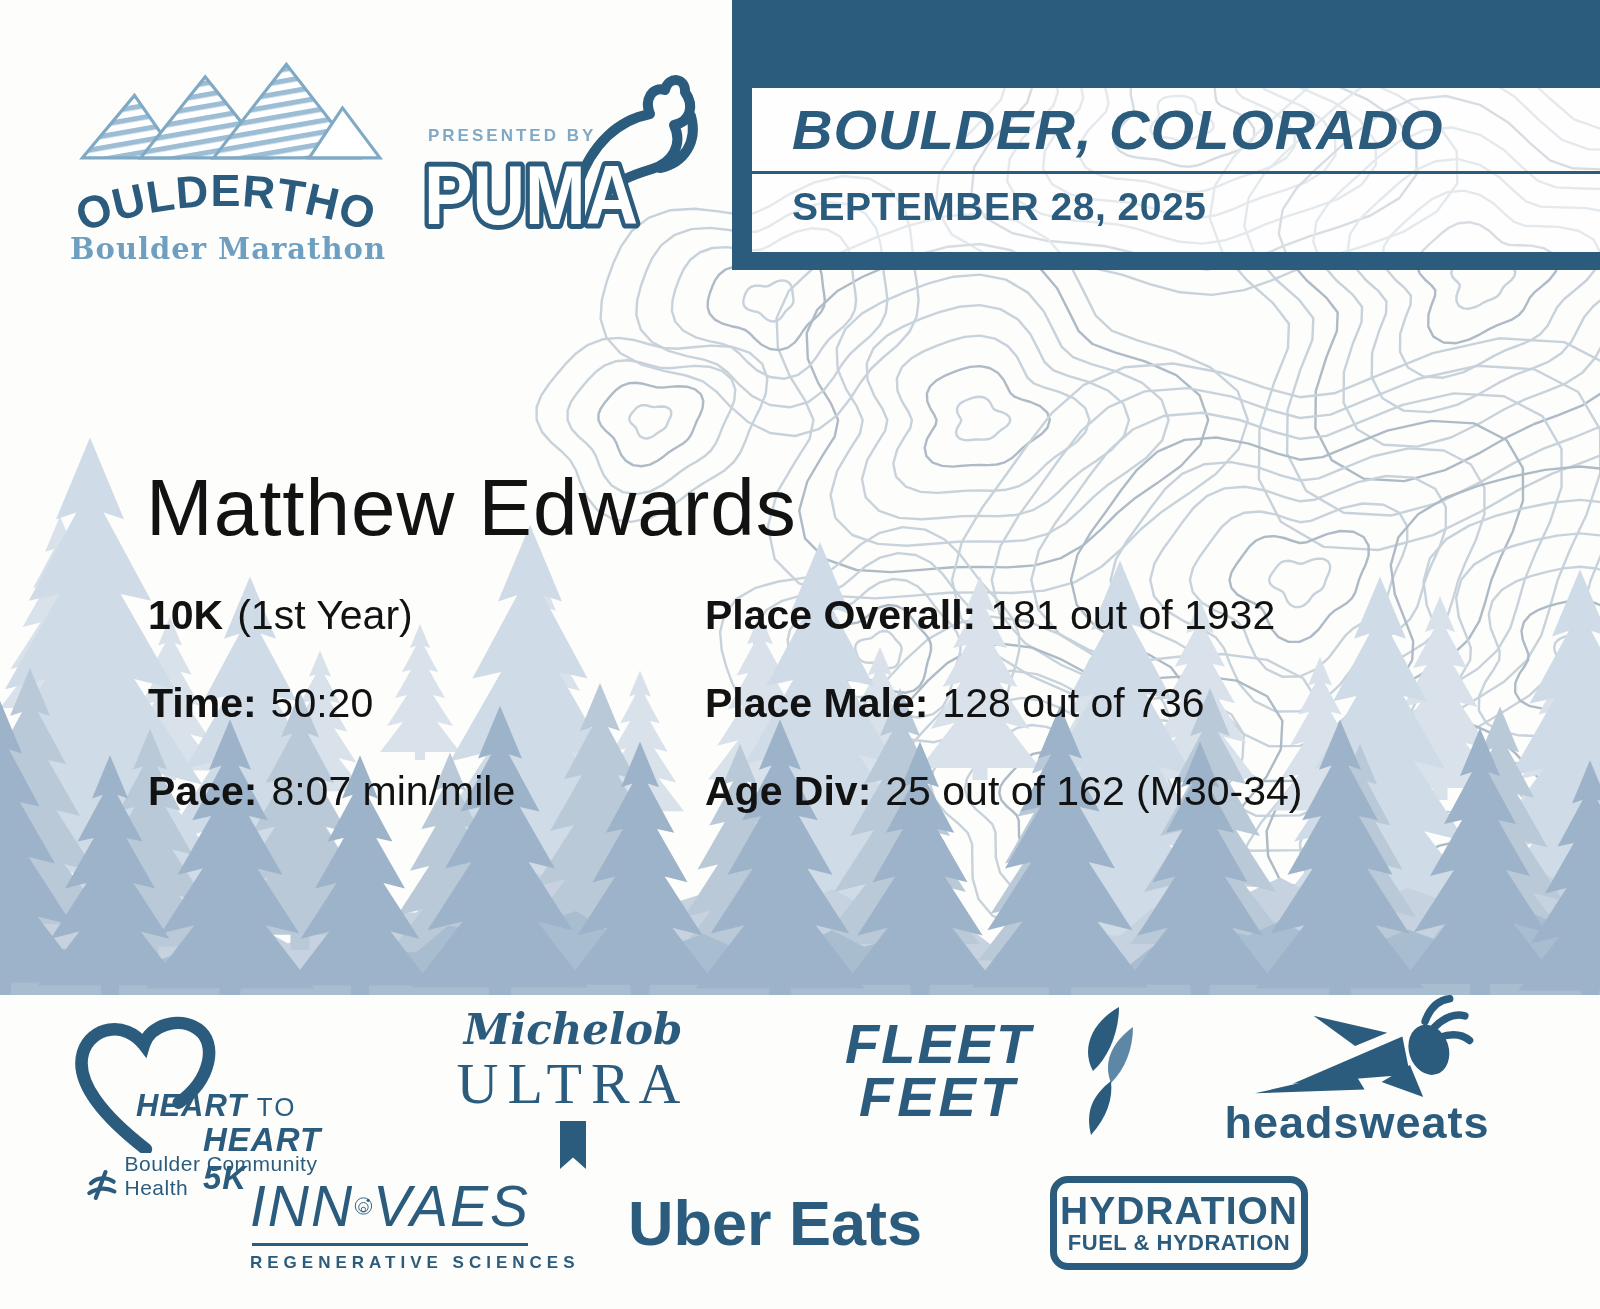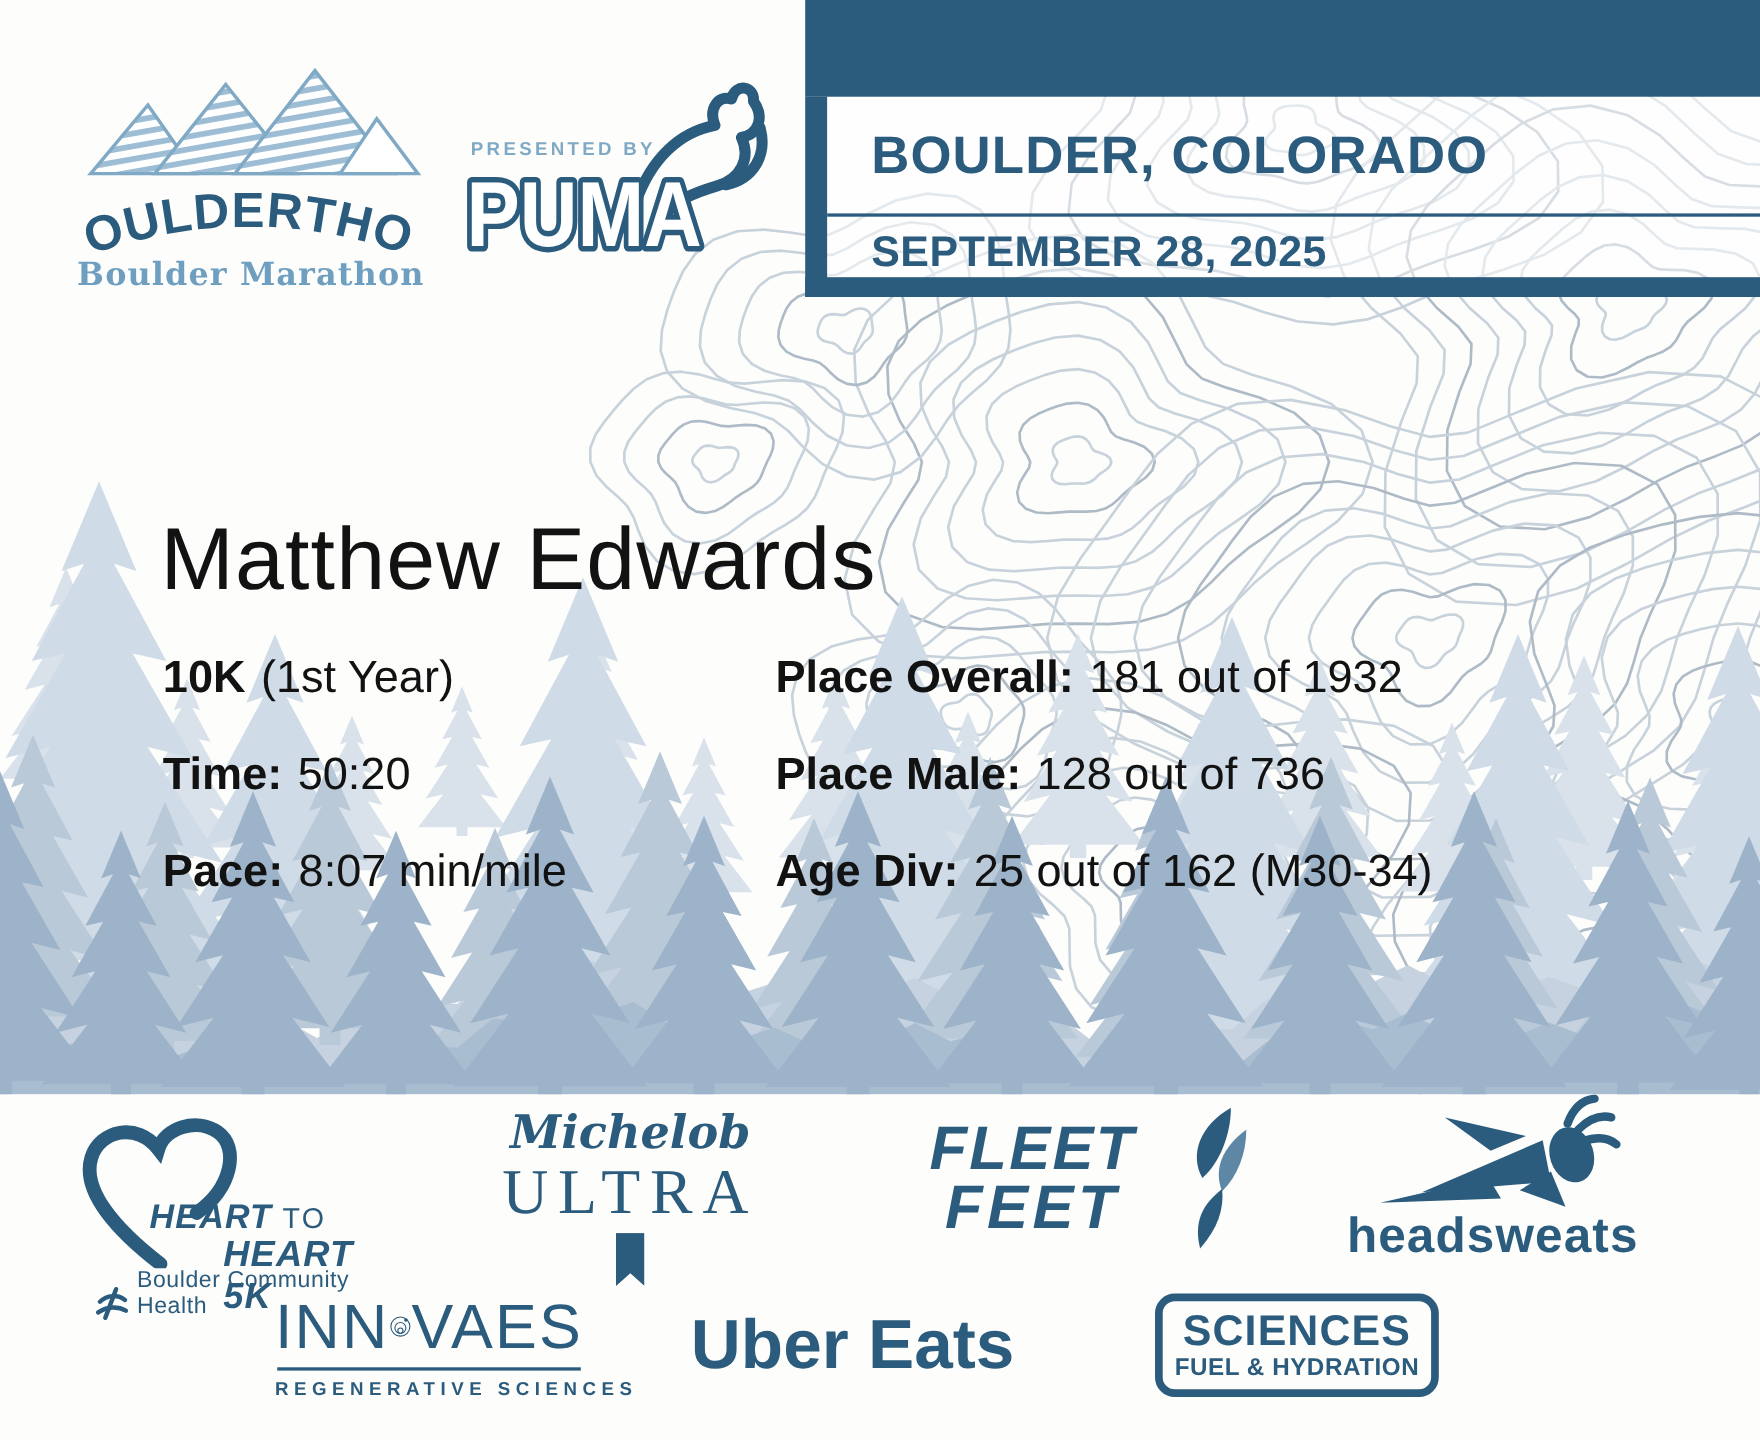--- a/index.html
+++ b/index.html
@@ -23,22 +23,22 @@
   .puma{position:absolute;left:420px;top:64px;width:290px;height:195px;}
   .presented-by{position:absolute;left:8px;top:62px;font-size:17px;font-weight:bold;
     letter-spacing:3px;color:var(--accent-light);}
   .puma-cat{position:absolute;right:6px;top:-2px;}
   .puma-word{position:absolute;left:0;top:88px;}
 
   .banner{position:absolute;left:732px;top:0;width:868px;height:270px;}
   .banner-top{position:absolute;left:0;top:0;width:100%;height:88px;background:var(--primary);}
   .banner-left{position:absolute;left:0;top:88px;width:20px;height:182px;background:var(--primary);}
   .banner-mid{position:absolute;left:20px;top:88px;right:0;height:164px;background:rgba(255,255,255,.5);}
-  .banner-line1{height:109px;border-bottom:3px solid var(--primary);display:flex;align-items:center;
-    padding-left:40px;font-size:48px;font-weight:bold;letter-spacing:1px;color:var(--primary);}
+  .banner-line1{height:86px;border-bottom:3px solid var(--primary);display:flex;align-items:center;
+    padding-left:40px;font-size:56px;font-weight:bold;letter-spacing:1px;color:var(--primary);font-style:italic;}
   .banner-line2{height:66px;display:flex;align-items:center;padding-left:40px;
     font-size:39px;font-weight:bold;color:var(--primary);letter-spacing:.5px;}
   .banner-bottom{position:absolute;left:0;top:252px;width:100%;height:18px;background:var(--primary);}
 
   
   .runner-name{position:absolute;left:146px;top:462px;font-size:80px;font-weight:normal;
     color:var(--ink);letter-spacing:1px;}
   .stat-row{position:absolute;font-size:41px;color:var(--ink);white-space:nowrap;}
   .stat-label{font-weight:bold;margin-right:14px;margin-top:12px;}
   .col-l{left:148px;}
@@ -66,21 +66,21 @@
   .ff{left:845px;top:16px;width:290px;height:130px;font-style:italic;font-weight:bold;}
   .ff-l1{position:absolute;left:0;top:0;font-size:56px;letter-spacing:2px;}
   .ff-l2{position:absolute;left:14px;top:53px;font-size:56px;letter-spacing:4px;}
   .ff-wing{position:absolute;right:0;top:-6px;}
 
   .hs{left:1222px;top:0px;width:270px;text-align:center;}
   .hs-fig{margin:0 auto;}
   .hs-name{font-size:45px;font-weight:bold;letter-spacing:1px;margin-top:-2px;}
 
   .innov{left:250px;top:178px;width:280px;text-align:center;}
-  .innov-l1{display:flex;align-items:center;justify-content:flex-end;font-size:57px;letter-spacing:2px;font-weight:normal;}
+  .innov-l1{display:flex;align-items:center;justify-content:flex-end;font-size:57px;letter-spacing:2px;font-weight:normal;font-style:italic;}
   .innov-rule{height:3px;background:var(--primary);margin:4px 2px 7px;}
   .innov-tag{font-size:17px;font-weight:bold;letter-spacing:5px;white-space:nowrap;}
 
   .uber{left:628px;top:192px;font-size:63px;font-weight:bold;letter-spacing:0px;}
 
   .prec{left:1050px;top:181px;width:258px;height:94px;border:7px solid var(--primary);
     border-radius:18px;display:flex;flex-direction:column;align-items:center;justify-content:center;}
   .prec-l1{font-size:39px;font-weight:bold;letter-spacing:1px;line-height:1;}
   .prec-l2{font-size:22px;font-weight:bold;letter-spacing:.5px;line-height:1.15;}
 </style>
@@ -339,17 +339,17 @@
         </svg>
         <span>VAES</span>
       </div>
       <div class="innov-rule"></div>
       <div class="innov-tag">REGENERATIVE SCIENCES</div>
     </div>
 
     <div class="sponsor uber">Uber Eats</div>
 
     <div class="sponsor prec">
-      <div class="prec-l1">SCIENCES</div>
+      <div class="prec-l1">HYDRATION</div>
       <div class="prec-l2">FUEL &amp; HYDRATION</div>
     </div>
   </div>
 </div>
 
 </body></html>

